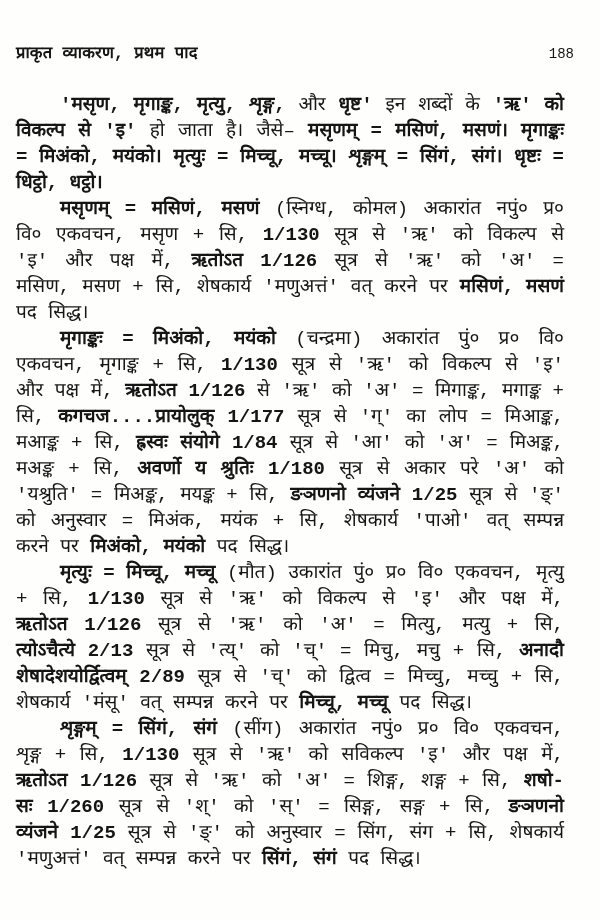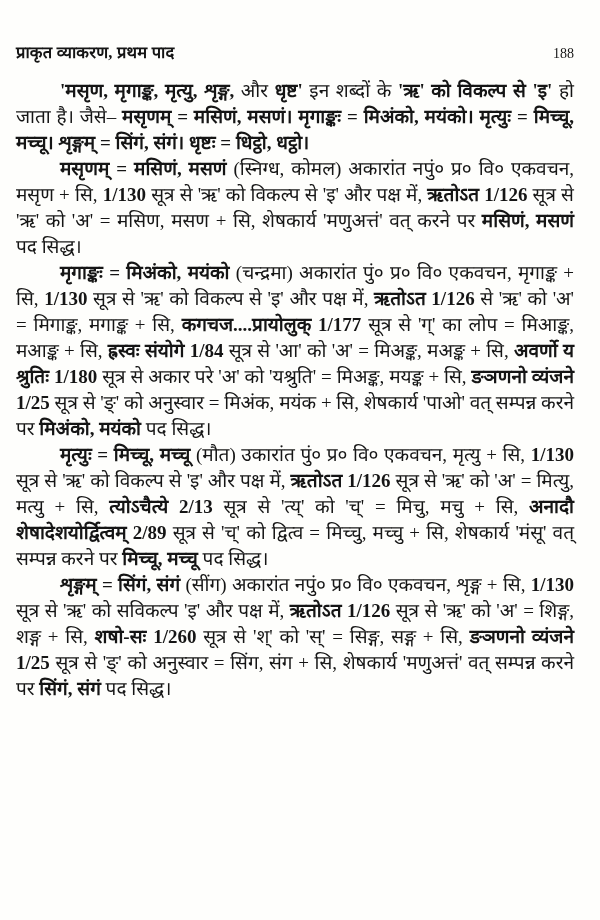--- a/index.html
+++ b/index.html
@@ -4,41 +4,41 @@
 <style>
   html, body { margin: 0; padding: 0; }
   body { background: #ffffff; }
   .page {
     position: relative;
     width: 600px;
     height: 920px;
     box-sizing: border-box;
     background: #fefefc;
     color: #151515;
-    font-family: Liberation Serif, serif;
+    font-family: Liberation Mono, monospace;
     overflow: hidden;
   }
   .header {
     display: flex;
     justify-content: space-between;
     align-items: baseline;
     padding: 40px 26px 0 16px;
   }
   .header-title {
     font-size: 16.5px;
     font-weight: 700;
     letter-spacing: 0.2px;
   }
   .page-number {
     font-size: 14px;
     font-weight: 400;
   }
   .body {
-    margin-top: 15px;
-    padding: 0 26px 0 16px;
+    margin-top: 29px;
+    padding: 0 36px 0 16px;
     font-size: 19px;
     line-height: 26px;
     text-align: justify;
     text-justify: inter-word;
   }
   .para {
     margin: 0;
     text-indent: 44px;
   }
   .para .b { font-weight: 700; }

